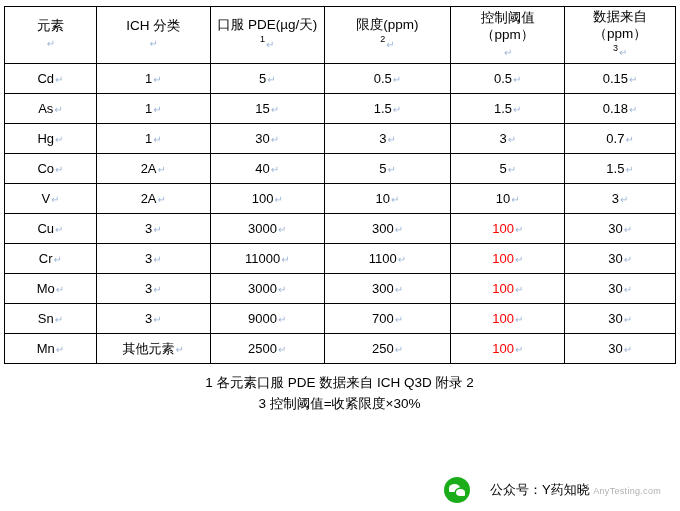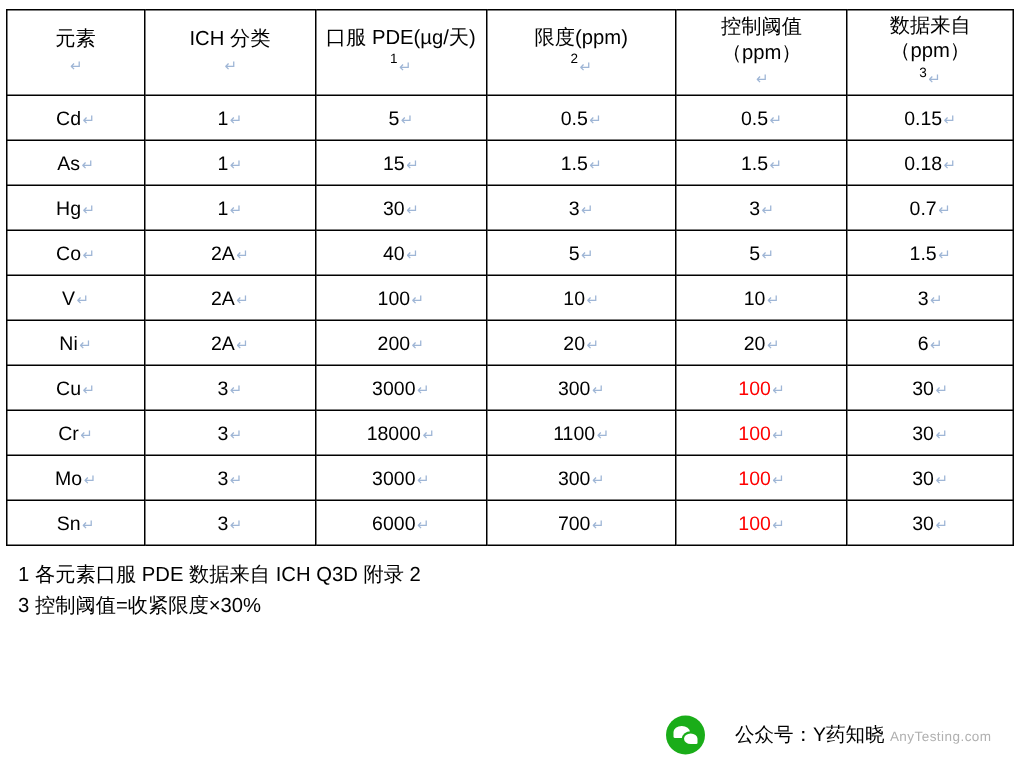--- a/index.html
+++ b/index.html
@@ -71,20 +71,21 @@
     vertical-align: baseline;
   }
 
   .notes {
     margin: 9px 0 0 8px;
     font-size: 13.5px;
     line-height: 1.55;
   }
   .notes div {
     white-space: pre;
+    text-align: center;
   }
 
   .footer-wm {
     position: absolute;
     right: 10px;
     bottom: 8px;
     display: flex;
     align-items: center;
     gap: 20px;
   }
@@ -192,56 +193,56 @@
         </tr>
         <tr>
           <td><span>V</span><span class="pilcrow">↵</span></td>
           <td><span>2A</span><span class="pilcrow">↵</span></td>
           <td><span>100</span><span class="pilcrow">↵</span></td>
           <td><span>10</span><span class="pilcrow">↵</span></td>
           <td><span>10</span><span class="pilcrow">↵</span></td>
           <td><span>3</span><span class="pilcrow">↵</span></td>
         </tr>
         <tr>
-          <td><span>Ni</span><span class="pilcrow">↵</span></td>
-          <td><span>2A</span><span class="pilcrow">↵</span></td>
-          <td><span>200</span><span class="pilcrow">↵</span></td>
-          <td><span>20</span><span class="pilcrow">↵</span></td>
-          <td><span>20</span><span class="pilcrow">↵</span></td>
-          <td><span>6</span><span class="pilcrow">↵</span></td>
-        </tr>
-        <tr>
           <td><span>Cu</span><span class="pilcrow">↵</span></td>
           <td><span>3</span><span class="pilcrow">↵</span></td>
           <td><span>3000</span><span class="pilcrow">↵</span></td>
           <td><span>300</span><span class="pilcrow">↵</span></td>
           <td><span class="red">100</span><span class="pilcrow">↵</span></td>
           <td><span>30</span><span class="pilcrow">↵</span></td>
         </tr>
         <tr>
           <td><span>Cr</span><span class="pilcrow">↵</span></td>
           <td><span>3</span><span class="pilcrow">↵</span></td>
-          <td><span>18000</span><span class="pilcrow">↵</span></td>
+          <td><span>11000</span><span class="pilcrow">↵</span></td>
           <td><span>1100</span><span class="pilcrow">↵</span></td>
           <td><span class="red">100</span><span class="pilcrow">↵</span></td>
           <td><span>30</span><span class="pilcrow">↵</span></td>
         </tr>
         <tr>
           <td><span>Mo</span><span class="pilcrow">↵</span></td>
           <td><span>3</span><span class="pilcrow">↵</span></td>
           <td><span>3000</span><span class="pilcrow">↵</span></td>
           <td><span>300</span><span class="pilcrow">↵</span></td>
           <td><span class="red">100</span><span class="pilcrow">↵</span></td>
           <td><span>30</span><span class="pilcrow">↵</span></td>
         </tr>
         <tr>
           <td><span>Sn</span><span class="pilcrow">↵</span></td>
           <td><span>3</span><span class="pilcrow">↵</span></td>
-          <td><span>6000</span><span class="pilcrow">↵</span></td>
+          <td><span>9000</span><span class="pilcrow">↵</span></td>
           <td><span>700</span><span class="pilcrow">↵</span></td>
+          <td><span class="red">100</span><span class="pilcrow">↵</span></td>
+          <td><span>30</span><span class="pilcrow">↵</span></td>
+        </tr>
+        <tr>
+          <td><span>Mn</span><span class="pilcrow">↵</span></td>
+          <td><span>其他元素</span><span class="pilcrow">↵</span></td>
+          <td><span>2500</span><span class="pilcrow">↵</span></td>
+          <td><span>250</span><span class="pilcrow">↵</span></td>
           <td><span class="red">100</span><span class="pilcrow">↵</span></td>
           <td><span>30</span><span class="pilcrow">↵</span></td>
         </tr>
       </tbody>
   </table>
 
   <div class="notes">
     <div>1 各元素口服 PDE 数据来自 ICH Q3D 附录 2</div>
     <div>3 控制阈值=收紧限度×30%</div>
   </div>

